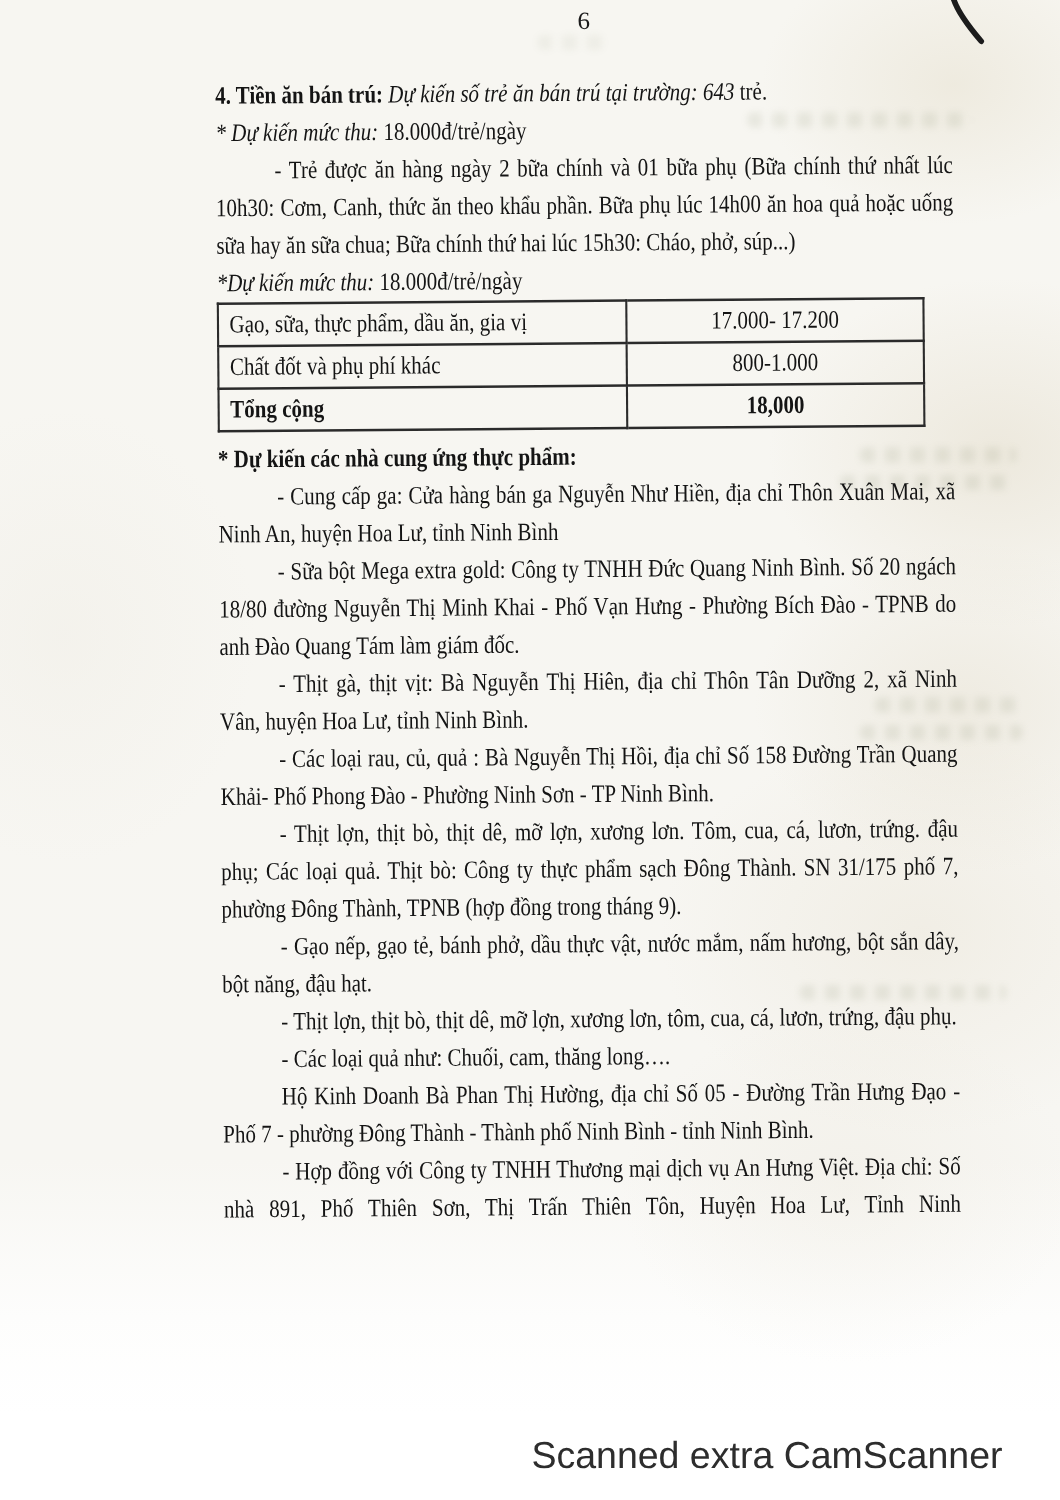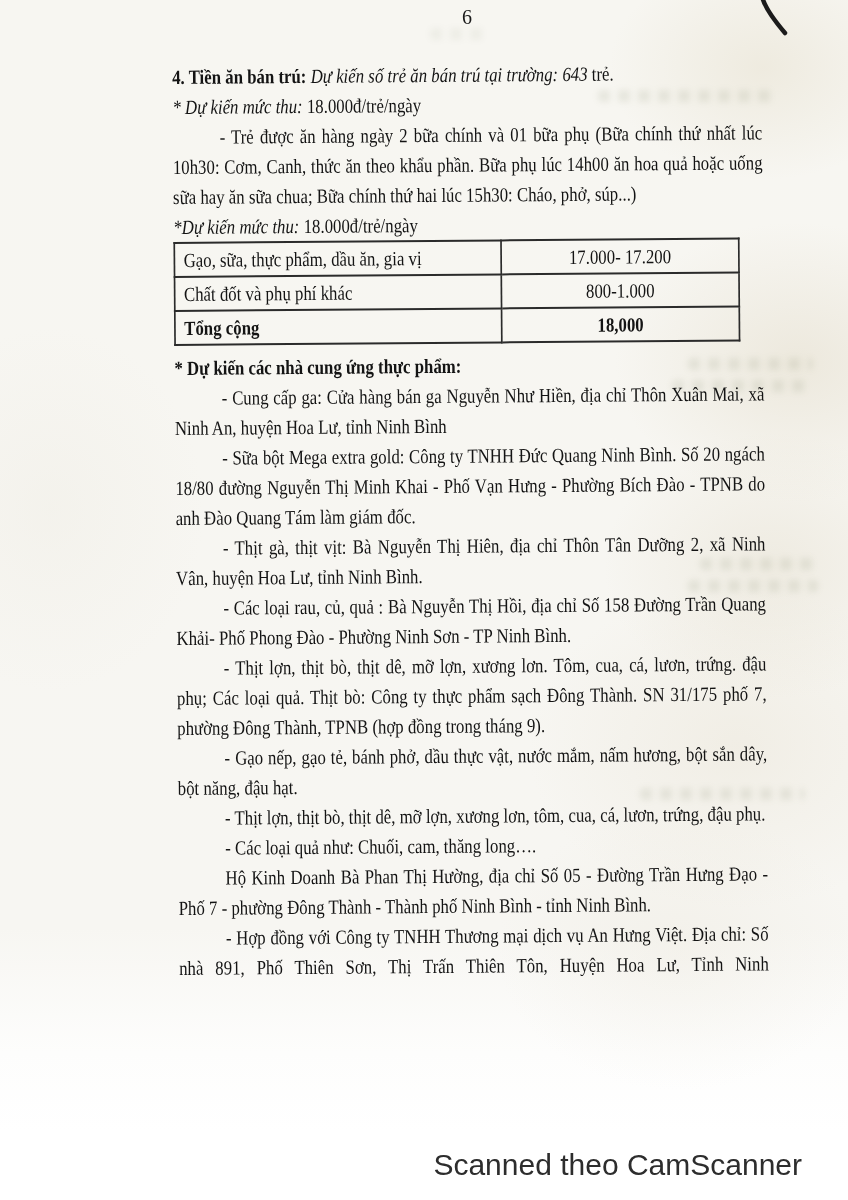--- a/index.html
+++ b/index.html
@@ -141,15 +141,15 @@
           <p class="body-par">- Thịt lợn, thịt bò, thịt dê, mỡ lợn, xương lơn, tôm, cua, cá, lươn, trứng, đậu phụ.</p>
           <p class="body-par">- Các loại quả như: Chuối, cam, thăng long….</p>
           <p class="body-par">Hộ Kinh Doanh Bà Phan Thị Hường, địa chỉ Số 05 - Đường Trần Hưng Đạo - Phố 7 - phường Đông Thành - Thành phố Ninh Bình - tỉnh Ninh Bình.</p>
           <p class="body-par">- Hợp đồng với Công ty TNHH Thương mại dịch vụ An Hưng Việt. Địa chỉ: Số nhà 891, Phố Thiên Sơn, Thị Trấn Thiên Tôn, Huyện Hoa Lư, Tỉnh Ninh</p>
         </div>
 
     </div>
   </div>
 
   <div class="footer">
-    <span>Scanned theo CamScanner</span>
+    <span>Scanned extra CamScanner</span>
   </div>
 </div>
 
 </body></html>

